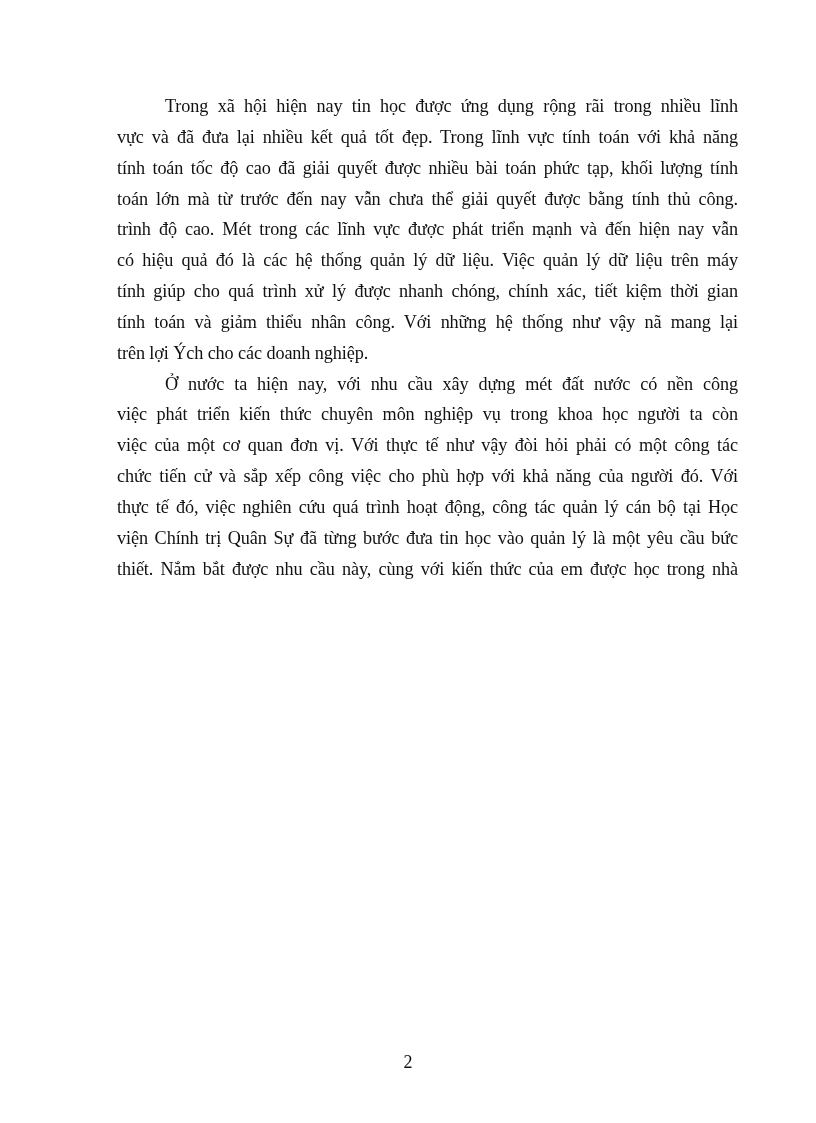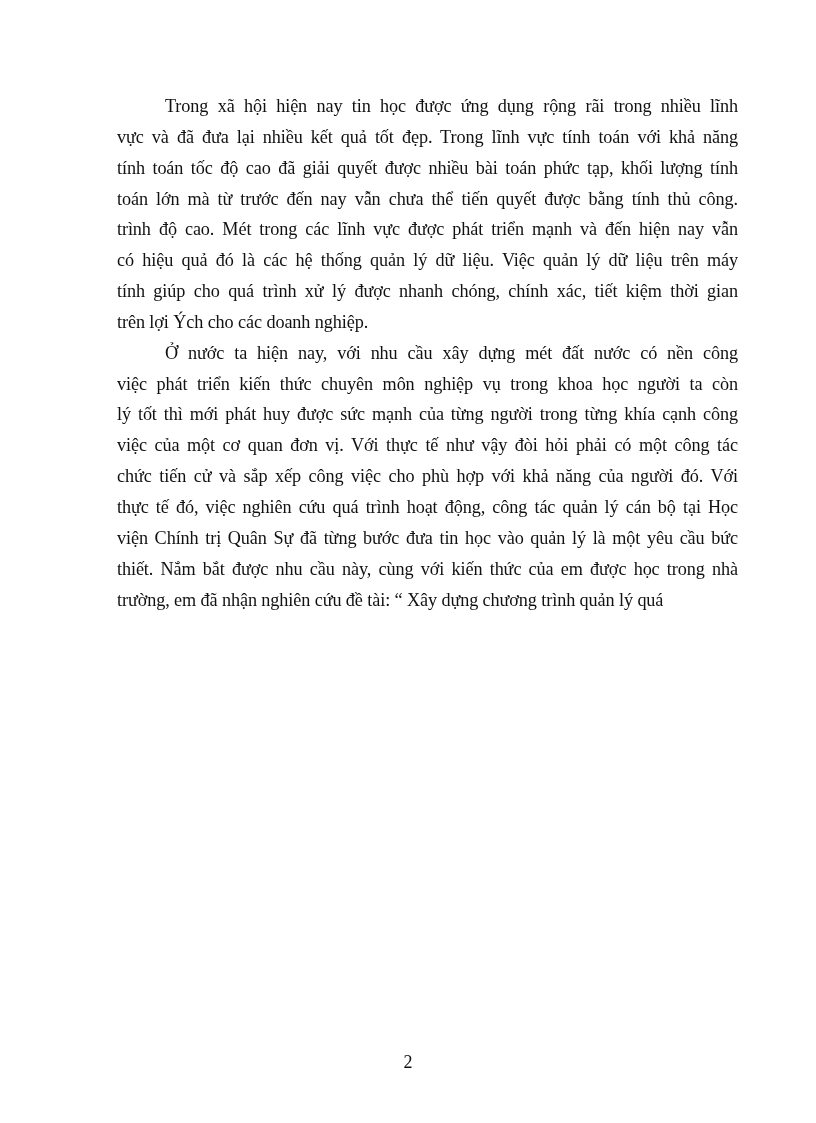--- a/index.html
+++ b/index.html
@@ -57,32 +57,31 @@
   </style>
 </head>
 <body>
 
 <div class="page">
   <div class="body-text">
 
     <span class="line indent">Trong xã hội hiện nay tin học được ứng dụng rộng rãi trong nhiều lĩnh</span>
     <span class="line">vực và đã đưa lại nhiều kết quả tốt đẹp. Trong lĩnh vực tính toán với khả năng</span>
     <span class="line">tính toán tốc độ cao đã giải  quyết được nhiều bài toán phức tạp, khối lượng tính</span>
-    <span class="line">toán lớn mà từ trước đến nay vẫn chưa thể tiến  quyết được bằng tính thủ công.</span>
+    <span class="line">toán lớn mà từ trước đến nay vẫn chưa thể giải  quyết được bằng tính thủ công.</span>
     <span class="line">trình độ cao. Mét trong các lĩnh vực được phát triển mạnh và đến hiện nay vẫn</span>
     <span class="line">có hiệu quả đó là các hệ thống quản lý dữ liệu. Việc quản lý dữ liệu trên máy</span>
     <span class="line">tính giúp cho quá trình xử lý được nhanh chóng, chính xác, tiết kiệm thời gian</span>
+    <span class="line">tính toán và giảm thiểu nhân công. Với những hệ thống như vậy nã mang lại</span>
     <span class="line last">trên lợi Ých cho các doanh nghiệp.</span>
 
     <span class="line indent">Ở nước ta hiện nay, với nhu cầu xây dựng mét đất nước có nền công</span>
     <span class="line">việc phát triển kiến thức chuyên môn nghiệp vụ trong khoa học người ta còn</span>
-    <span class="line">lý tốt thì mới phát huy được sức mạnh của từng người trong từng khía cạnh công</span>
     <span class="line">việc của một cơ quan đơn vị. Với thực tế như vậy đòi hỏi phải có một công tác</span>
     <span class="line">chức tiến cử và sắp xếp công việc cho phù hợp với khả năng của người đó. Với</span>
     <span class="line">thực tế đó, việc nghiên cứu quá trình hoạt động, công tác quản lý cán bộ tại Học</span>
     <span class="line">viện Chính trị Quân Sự đã từng bước đưa tin học vào quản lý là một yêu cầu bức</span>
     <span class="line">thiết. Nắm bắt được nhu cầu này, cùng với kiến thức của em được học trong nhà</span>
-    <span class="line last">trường, em đã nhận nghiên cứu đề tài: “ Xây dựng chương trình quản lý quá</span>
 
   </div>
 
   <div class="page-number">2</div>
 </div>
 
 </body></html>

